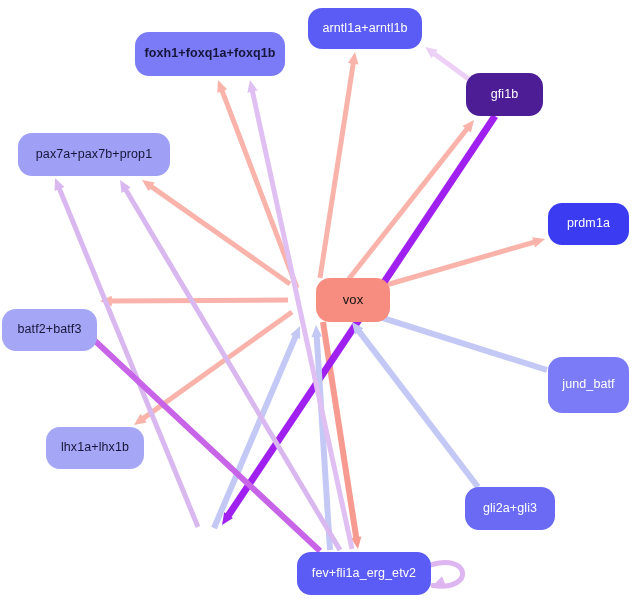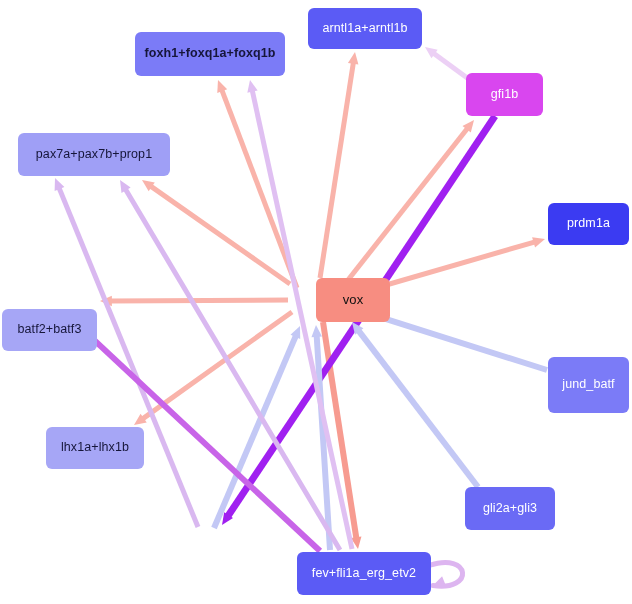--- a/index.html
+++ b/index.html
@@ -31,21 +31,21 @@
     top: 0;
     width: 632px;
     height: 604px;
   }
   .node {
     position: absolute;
     display: flex;
     align-items: center;
     justify-content: center;
     box-sizing: border-box;
-    border-radius: 6px;
+    border-radius: 14px;
     text-align: center;
     line-height: 1.1;
     white-space: nowrap;
     letter-spacing: 0.1px;
     padding: 0 10px;
     user-select: none;
   }
   .node-label {
     display: block;
   }
@@ -137,21 +137,21 @@
   <div id="node-layer">
       <div class="node" style="left: 288px; top: 278px; width: 74px; height: 44px; background: rgb(247, 141, 129); color: rgb(17, 17, 17); font-size: 13px; margin-left: 28px;">
         <span class="node-label">vox</span>
       </div>
       <div class="node" style="left: 135px; top: 32px; width: 150px; height: 44px; background: rgb(123, 123, 247); color: rgb(22, 22, 58); font-size: 12.5px; font-weight: bold;">
         <span class="node-label">foxh1+foxq1a+foxq1b</span>
       </div>
       <div class="node" style="left: 308px; top: 8px; width: 114px; height: 41px; background: rgb(91, 91, 245); color: rgb(255, 255, 255); font-size: 12.5px;">
         <span class="node-label">arntl1a+arntl1b</span>
       </div>
-      <div class="node" style="left: 466px; top: 73px; width: 77px; height: 43px; background: #d946ef; color: rgb(255, 255, 255); font-size: 12.5px;">
+      <div class="node" style="left: 466px; top: 73px; width: 77px; height: 43px; background: #4c1d95; color: rgb(255, 255, 255); font-size: 12.5px;">
         <span class="node-label">gfi1b</span>
       </div>
       <div class="node" style="left: 18px; top: 133px; width: 152px; height: 43px; background: rgb(159, 159, 246); color: rgb(22, 22, 58); font-size: 12.5px; text-align: center;">
         <span class="node-label">pax7a+pax7b+prop1</span>
       </div>
       <div class="node" style="left: 548px; top: 203px; width: 81px; height: 42px; background: rgb(59, 59, 242); color: rgb(255, 255, 255); font-size: 12.5px;">
         <span class="node-label">prdm1a</span>
       </div>
       <div class="node" style="left: 2px; top: 281px; width: 95px; height: 42px; background: rgb(166, 166, 246); color: rgb(22, 22, 58); font-size: 12.5px; margin-top: 28px;">
         <span class="node-label">batf2+batf3</span>

